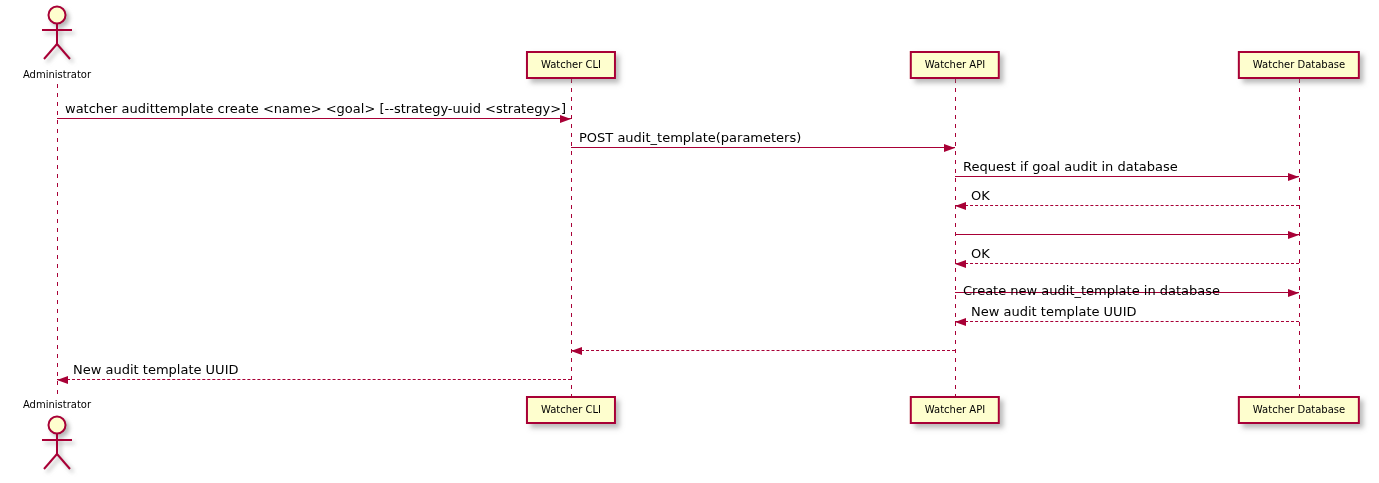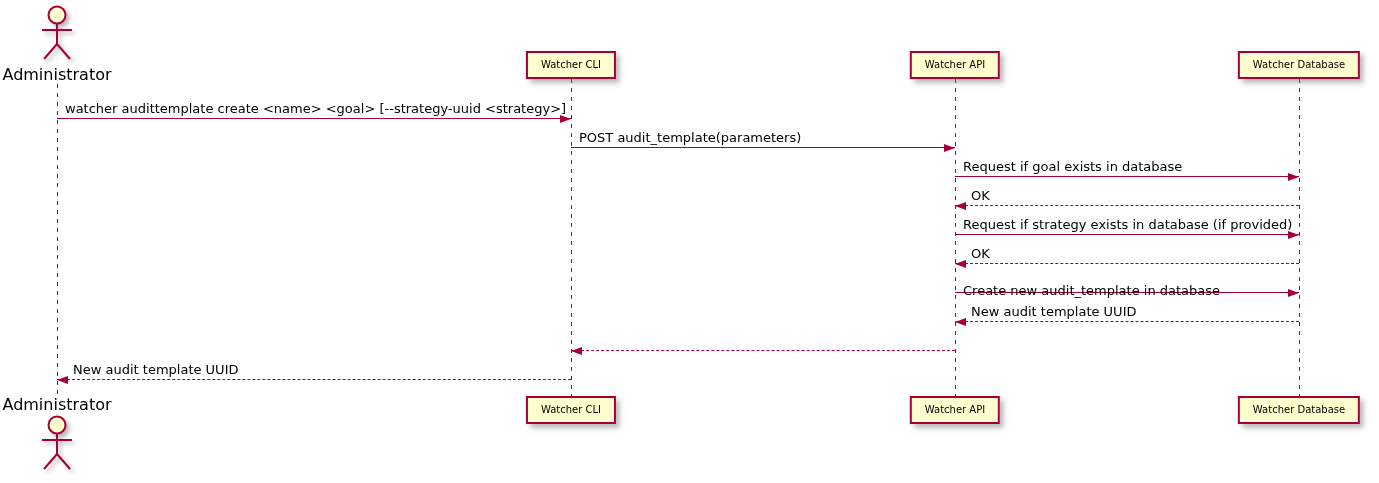--- a/index.html
+++ b/index.html
@@ -23,21 +23,21 @@
   .pbox{
     position:absolute;transform:translateX(-50%);
     background:var(--fill);
     border:2px solid var(--accent);
     height:24px;line-height:24px;padding:0 13px;
     font-size:10px;color:var(--ink);white-space:nowrap;
     box-shadow:4px 4px 5px rgba(120,120,120,.5);
   }
   .actor-label{
     position:absolute;transform:translateX(-50%);
-    font-size:16px;color:var(--ink);white-space:nowrap;line-height:16px;
+    font-size:10px;color:var(--ink);white-space:nowrap;line-height:16px;
   }
   .actor-fig{
     position:absolute;transform:translateX(-50%);
     filter:drop-shadow(3px 3px 2px rgba(120,120,120,.55));
   }
   .msg-label{
     position:absolute;font-size:13px;height:15px;line-height:15px;
     color:var(--ink);white-space:nowrap;
   }
   .msg-line{position:absolute;height:0;border-top:1px solid var(--accent);}
@@ -81,27 +81,26 @@
     <div class="pbox" style="left: 1299px; top: 51px;">Watcher Database</div>
     <div class="pbox" style="left: 1299px; top: 396px;">Watcher Database</div>
     <div class="msg-line" style="left: 57px; top: 118px; width: 514px;"></div>
     <div class="msg-arrow right" style="left: 560px; top: 114.5px;"></div>
     <div class="msg-label" style="left: 65px; top: 101px;">watcher audittemplate create &lt;name&gt; &lt;goal&gt; [--strategy-uuid &lt;strategy&gt;]</div>
     <div class="msg-line" style="left: 571px; top: 147px; width: 384px;"></div>
     <div class="msg-arrow right" style="left: 944px; top: 143.5px;"></div>
     <div class="msg-label" style="left: 579px; top: 130px; text-align: center;">POST audit_template(parameters)</div>
     <div class="msg-line" style="left: 955px; top: 176px; width: 344px;"></div>
     <div class="msg-arrow right" style="left: 1288px; top: 172.5px;"></div>
-    <div class="msg-label" style="left: 963px; top: 159px;">Request if goal exists in database</div>
+    <div class="msg-label" style="left: 963px; top: 159px;">Request if goal audit in database</div>
     <div class="msg-line dashed" style="left: 955px; top: 205px; width: 344px;"></div>
     <div class="msg-arrow left" style="left: 955px; top: 201.5px;"></div>
     <div class="msg-label" style="left: 971px; top: 188px;">OK</div>
     <div class="msg-line" style="left: 955px; top: 234px; width: 344px;"></div>
     <div class="msg-arrow right" style="left: 1288px; top: 230.5px;"></div>
-    <div class="msg-label" style="left: 963px; top: 217px;">Request if strategy exists in database (if provided)</div>
     <div class="msg-line dashed" style="left: 955px; top: 263px; width: 344px;"></div>
     <div class="msg-arrow left" style="left: 955px; top: 259.5px;"></div>
     <div class="msg-label" style="left: 971px; top: 246px;">OK</div>
     <div class="msg-line" style="left: 955px; top: 292px; width: 344px;"></div>
     <div class="msg-arrow right" style="left: 1288px; top: 288.5px;"></div>
     <div class="msg-label" style="left: 963px; top: 275px; margin-top: 8px;">Create new audit_template in database</div>
     <div class="msg-line dashed" style="left: 955px; top: 321px; width: 344px;"></div>
     <div class="msg-arrow left" style="left: 955px; top: 317.5px;"></div>
     <div class="msg-label" style="left: 971px; top: 304px;">New audit template UUID</div>
     <div class="msg-line dashed" style="left: 571px; top: 350px; width: 384px;"></div>

